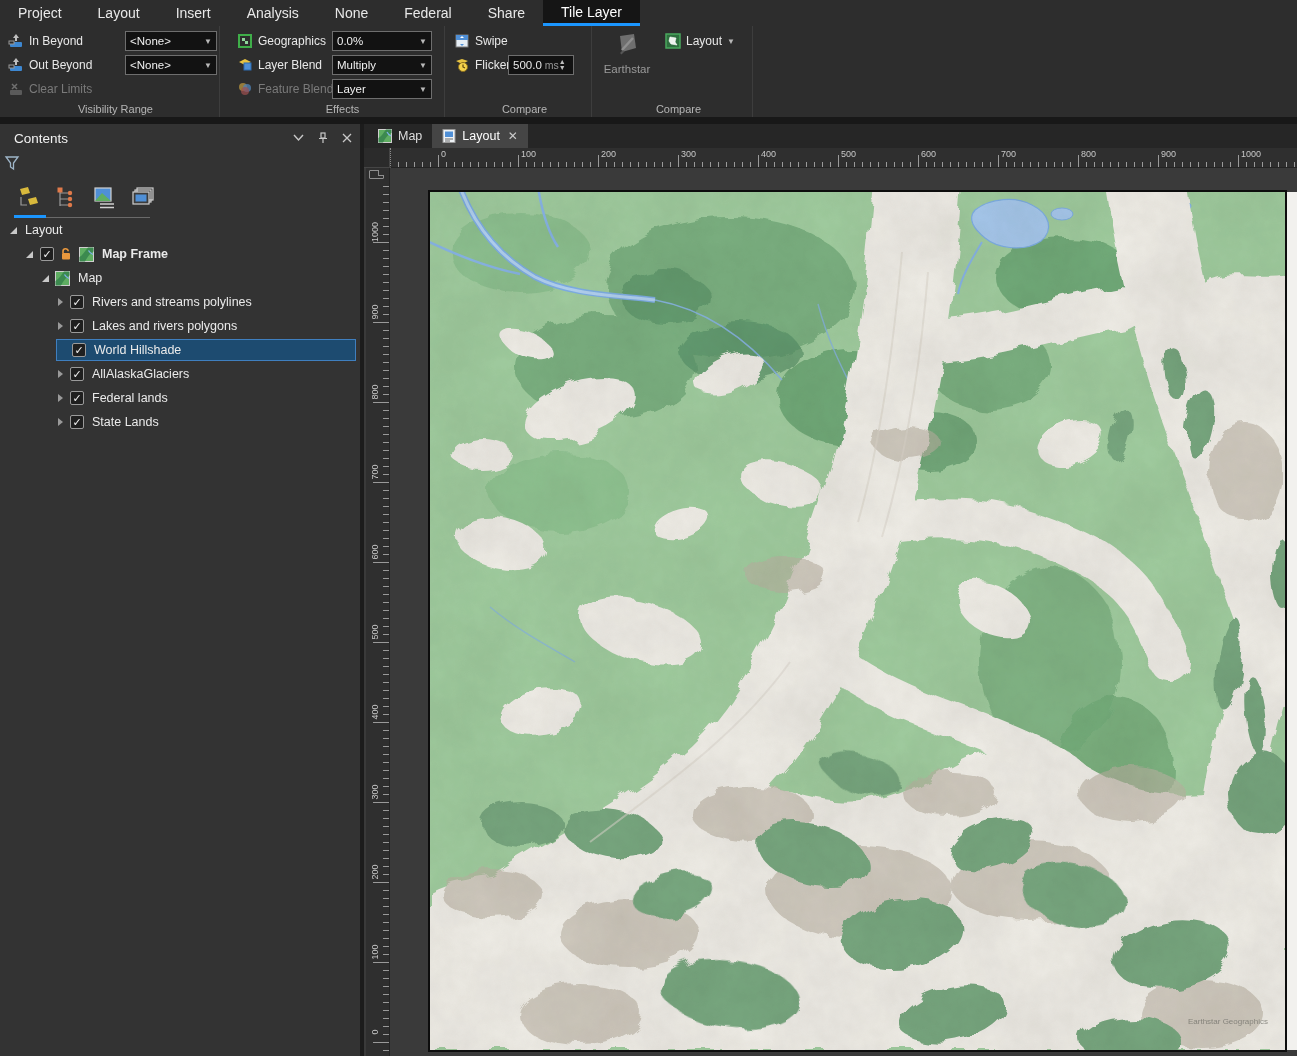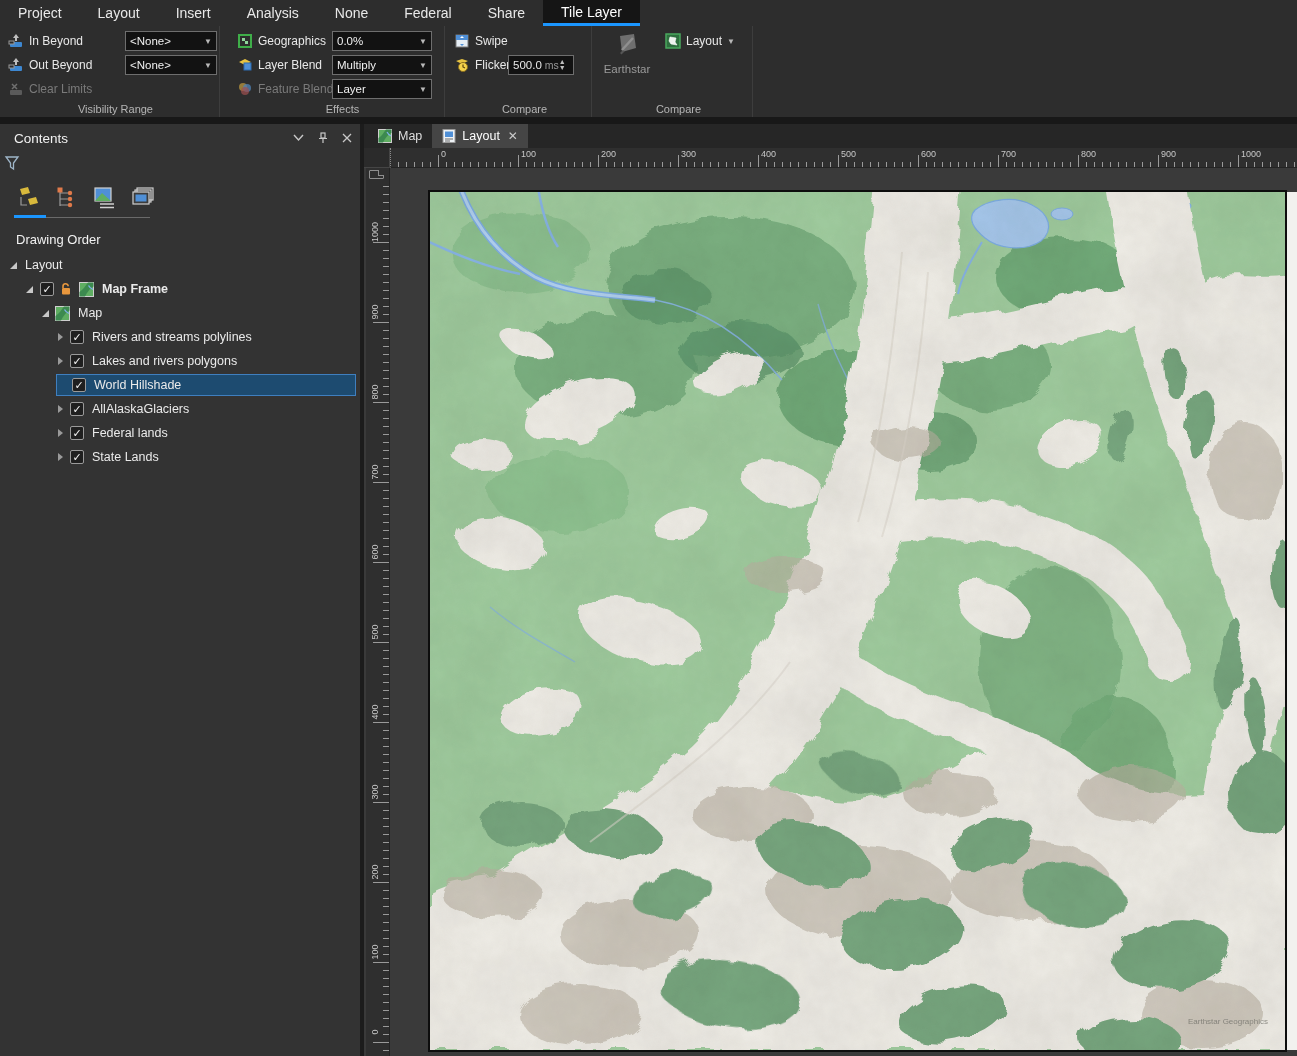--- a/index.html
+++ b/index.html
@@ -281,21 +281,20 @@
           <rect x="7" y="3" width="16" height="12" fill="none" stroke="#d0d0d0" stroke-width="1.2"></rect>
           <rect x="5" y="5" width="16" height="12" fill="none" stroke="#d0d0d0" stroke-width="1.2"></rect>
           <rect x="3" y="7" width="16" height="12" fill="#3c3c3c" stroke="#d0d0d0" stroke-width="1.2"></rect>
           <rect x="5.5" y="9.5" width="11" height="7" fill="#4f8fd6"></rect>
         </svg>
     </span>
   </div>
   <div id="ctool-underline">
       <span class="sel"></span>
     </div>
-  <div id="drawing-order-label">Drawing Order</div>
   <div id="layer-tree">
       <div class="tree-row">
         <span class="spacer" style="width: 10px;"></span>
         <span class="exp-open"></span>
         <span class="tree-label">Layout</span>
       </div>
       <div class="tree-row">
         <span class="spacer" style="width: 26px;"></span>
         <span class="exp-open"></span>
         <span class="spacer" style="width: 7px;"></span>

